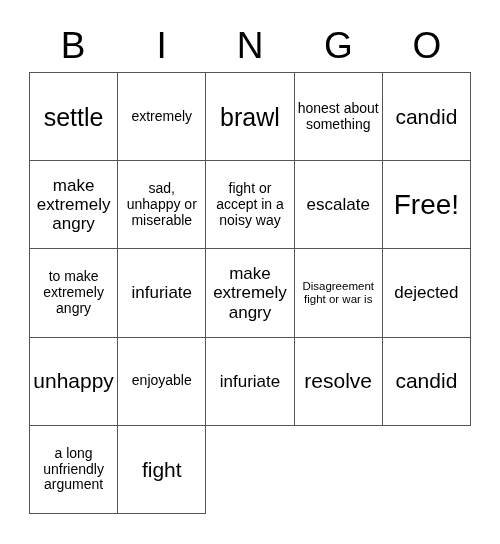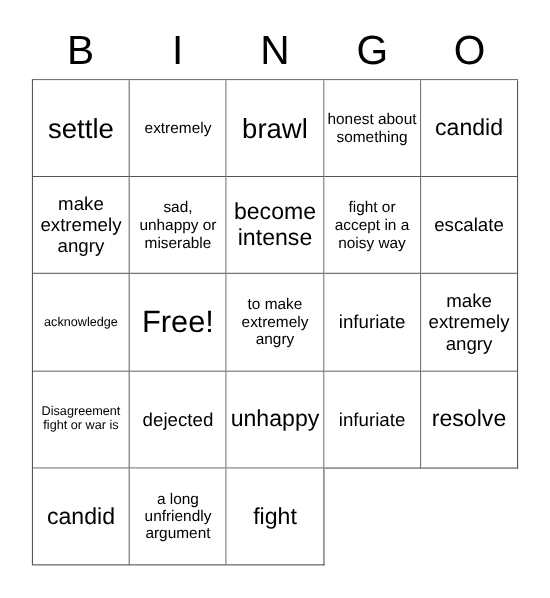--- a/index.html
+++ b/index.html
@@ -120,31 +120,25 @@
     <div class="cell">
         <span class="cell-text sz-md">candid</span>
       </div>
     <div class="cell">
         <span class="cell-text sz-sm">make extremely angry</span>
       </div>
     <div class="cell">
         <span class="cell-text sz-xs">sad, unhappy or miserable</span>
       </div>
     <div class="cell">
-        <span class="cell-text sz-md">become intense</span>
-      </div>
-    <div class="cell">
         <span class="cell-text sz-xs">fight or accept in a noisy way</span>
       </div>
 
     <div class="cell">
         <span class="cell-text sz-sm">escalate</span>
-      </div>
-    <div class="cell">
-        <span class="cell-text sz-xxs">acknowledge</span>
       </div>
     <div class="cell">
         <span class="cell-text sz-xl">Free!</span>
       </div>
     <div class="cell">
         <span class="cell-text sz-xs">to make extremely angry</span>
       </div>
     <div class="cell">
         <span class="cell-text sz-sm">infuriate</span>
       </div>
@@ -154,20 +148,23 @@
       </div>
     <div class="cell">
         <span class="cell-text sz-xxs">Disagreement fight or war is</span>
       </div>
     <div class="cell">
         <span class="cell-text sz-sm">dejected</span>
       </div>
     <div class="cell">
         <span class="cell-text sz-md">unhappy</span>
       </div>
+    <div class="cell">
+        <span class="cell-text sz-xs">enjoyable</span>
+      </div>
 
     <div class="cell">
         <span class="cell-text sz-sm">infuriate</span>
       </div>
     <div class="cell">
         <span class="cell-text sz-md">resolve</span>
       </div>
     <div class="cell">
         <span class="cell-text sz-md">candid</span>
       </div>

